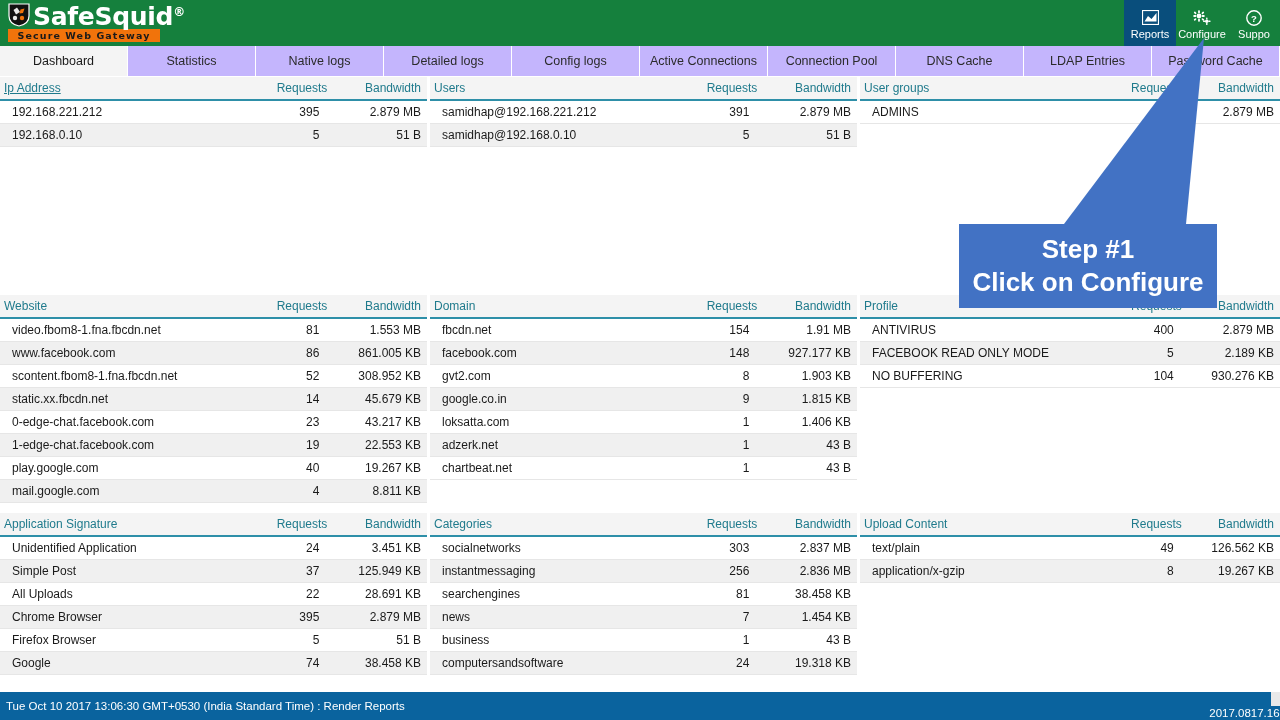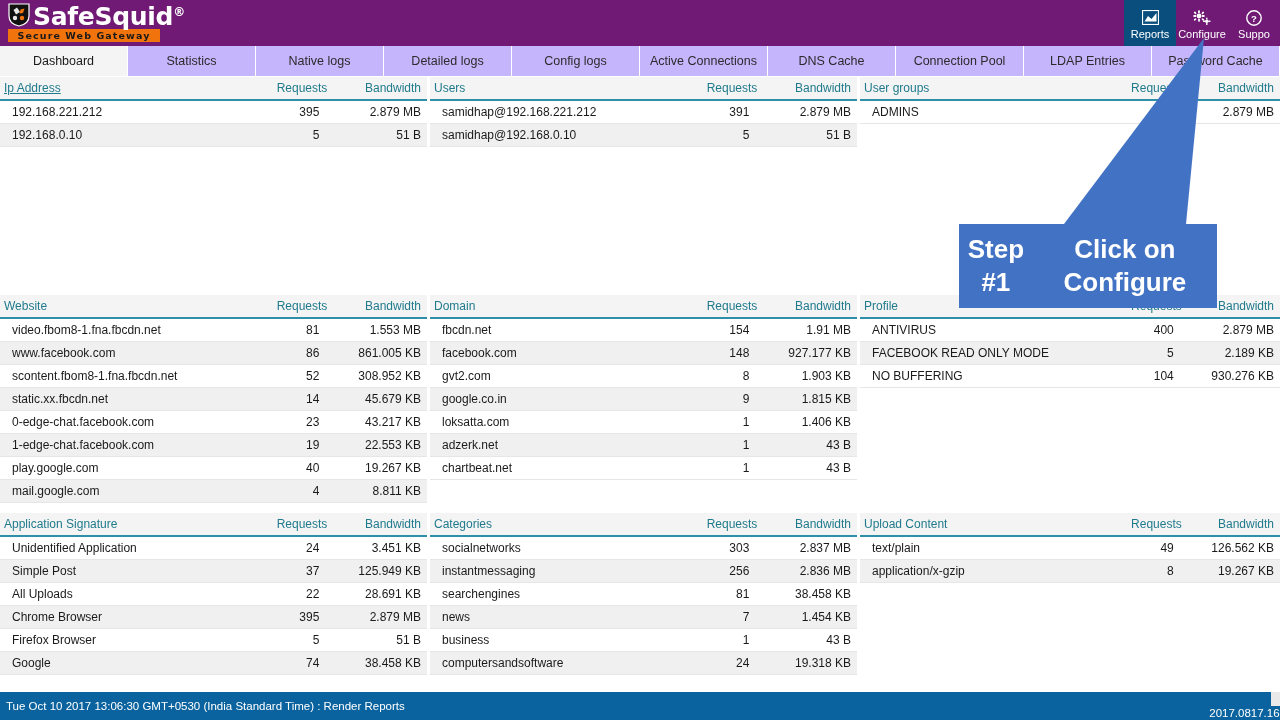--- a/index.html
+++ b/index.html
@@ -8,21 +8,21 @@
     font-family: "Liberation Sans", sans-serif;
     overflow: hidden;
     background: #ffffff;
   }
   #app { position: relative; width: 1280px; height: 720px; }
 
   
   .header {
     position: absolute; top: 0; left: 0;
     width: 1280px; height: 46px;
-    background: #701a75;
+    background: #15803d;
   }
   .logo-wrap {
     position: absolute; left: 8px; top: 2px;
     width: 200px; height: 42px;
   }
   .logo-row { display: flex; align-items: center; height: 26px; }
   .logo-shield {
     width: 22px; height: 24px; margin-right: 3px;
     position: relative;
   }
@@ -113,21 +113,21 @@
   .ptable tbody td.bw  { text-align: right; padding-right: 6px; padding-left: 4px; }
   .ptable tbody tr:nth-child(odd)  td { background: #ffffff; }
   .ptable tbody tr:nth-child(even) td { background: #f0f0f0; }
 
   
   .arrow { position: absolute; left: 0; top: 0; pointer-events: none; }
   .callout {
     position: absolute; left: 959px; top: 224px;
     width: 258px; height: 84px;
     background: #4272c4;
-    display: flex; flex-direction: row;
+    display: flex; flex-direction: column;
     align-items: center; justify-content: center;
     color: #ffffff; font-weight: bold;
     font-size: 26px; line-height: 33px;
     text-align: center;
   }
 
   
   .footer {
     position: absolute; bottom: 0; left: 0;
     width: 1280px; height: 28px;
@@ -228,24 +228,24 @@
       <div class="tab">
         <span>Detailed logs</span>
       </div>
       <div class="tab">
         <span>Config logs</span>
       </div>
       <div class="tab">
         <span>Active Connections</span>
       </div>
       <div class="tab">
+        <span>Connection Pool</span>
+      </div>
+      <div class="tab">
         <span>DNS Cache</span>
-      </div>
-      <div class="tab">
-        <span>Connection Pool</span>
       </div>
       <div class="tab">
         <span>LDAP Entries</span>
       </div>
       <div class="tab">
         <span>Password Cache</span>
       </div>
     </div>
 
   <div class="board" id="board">

